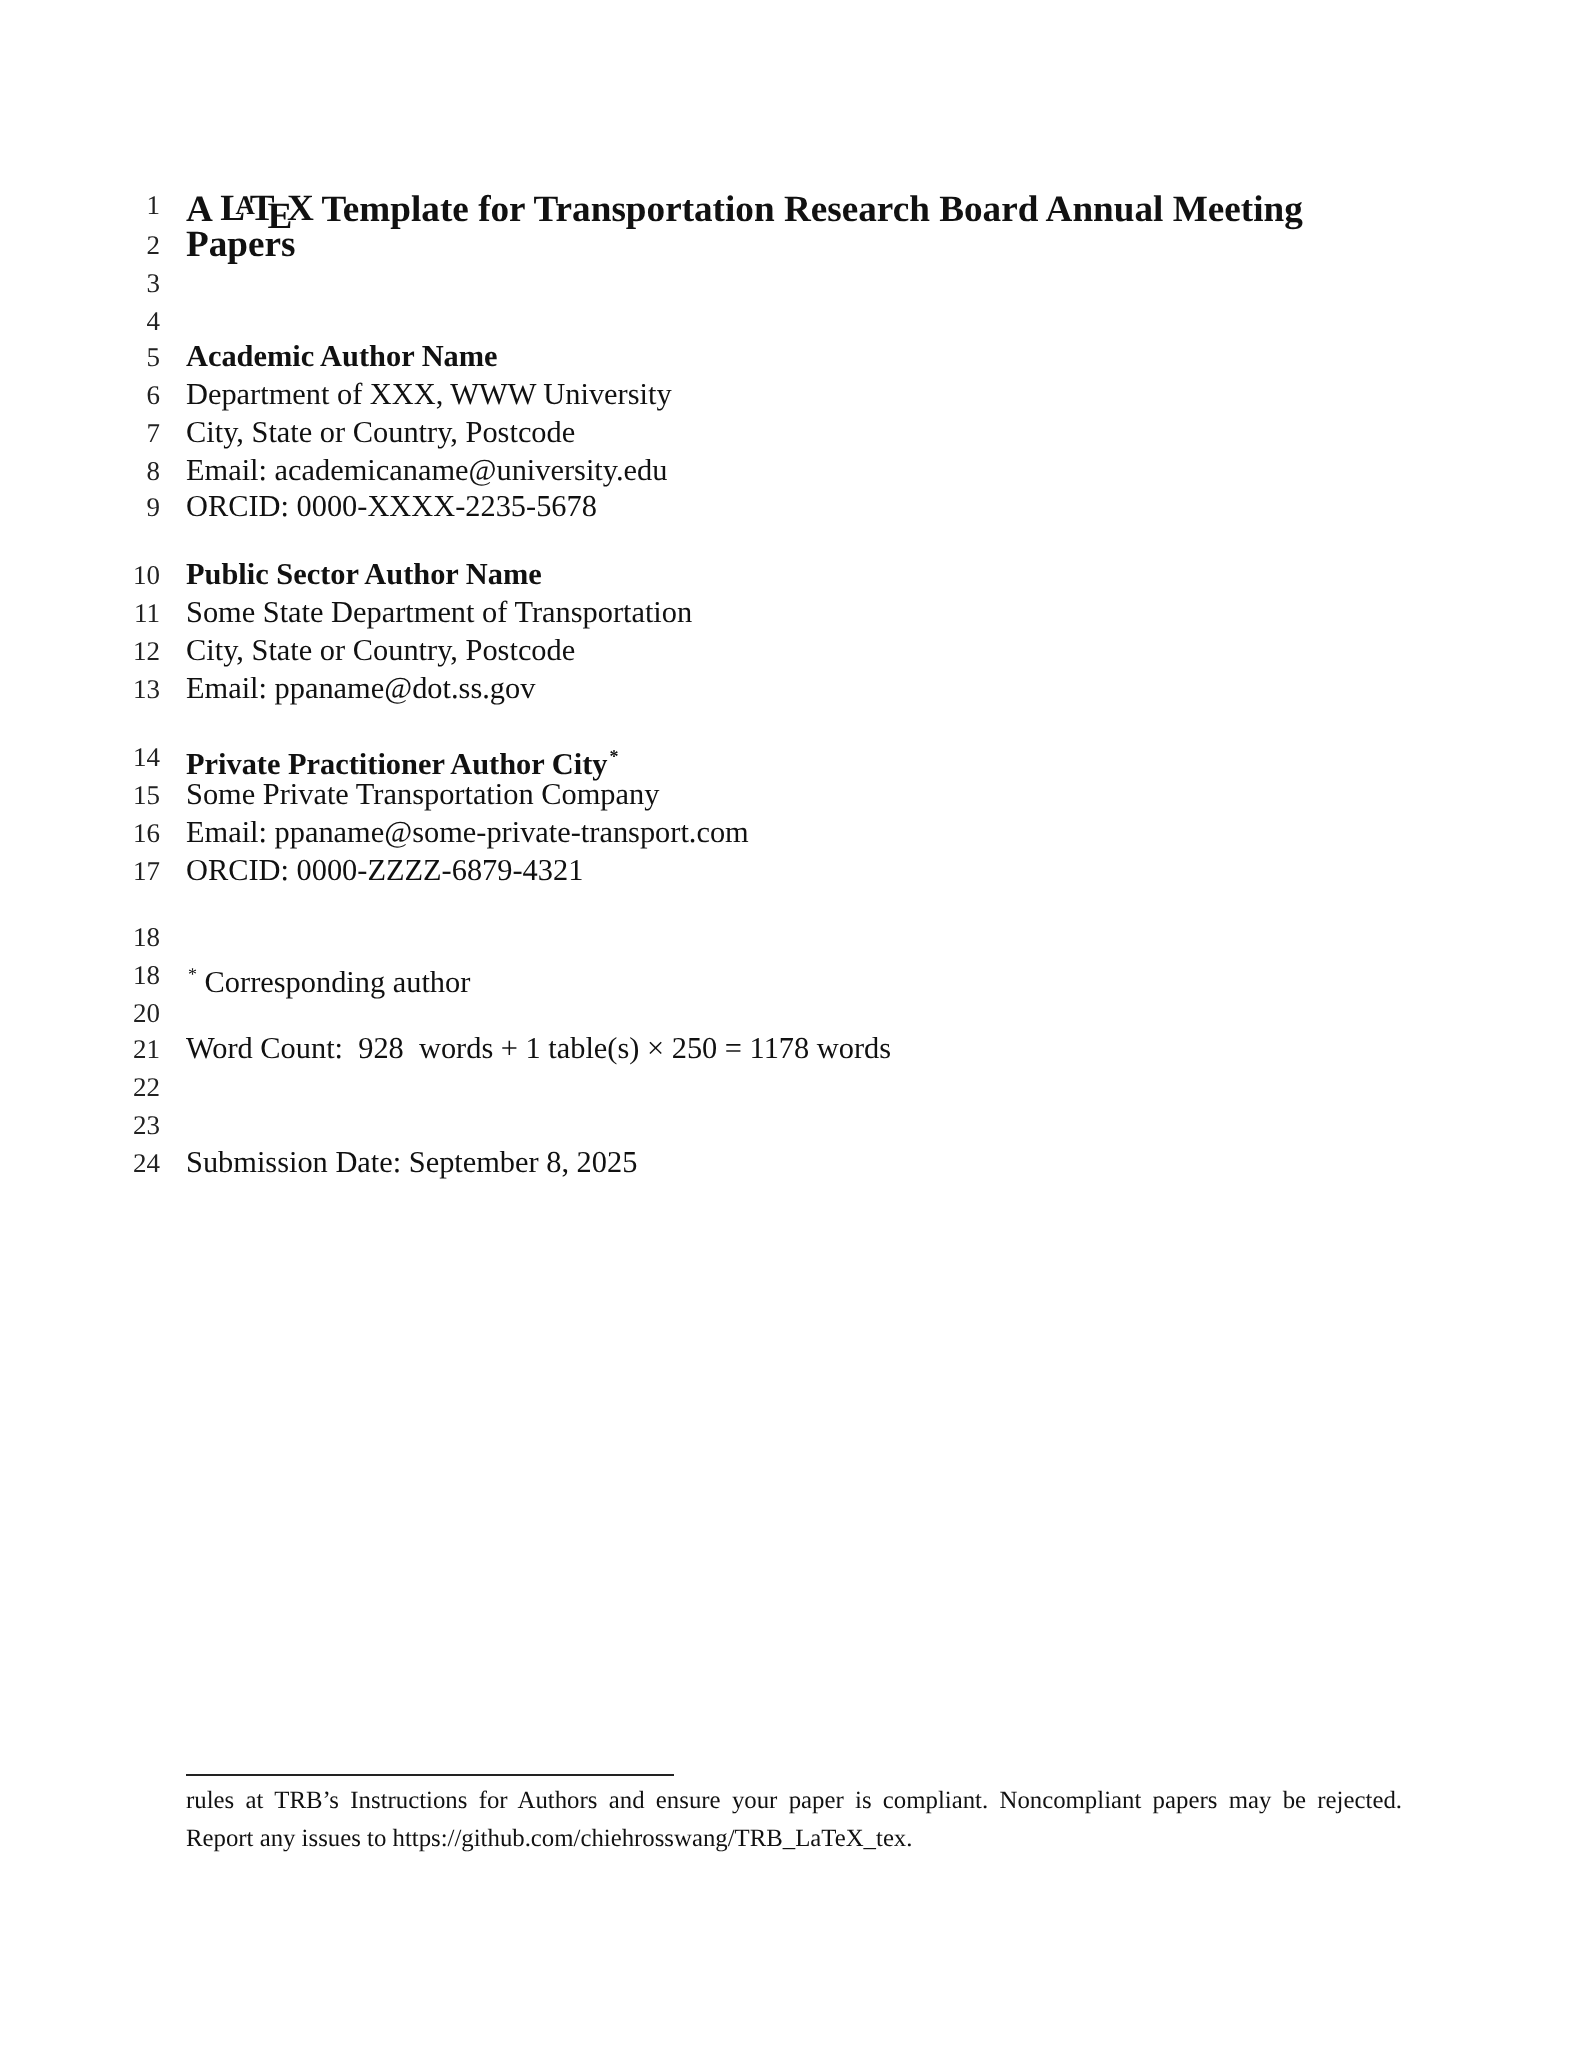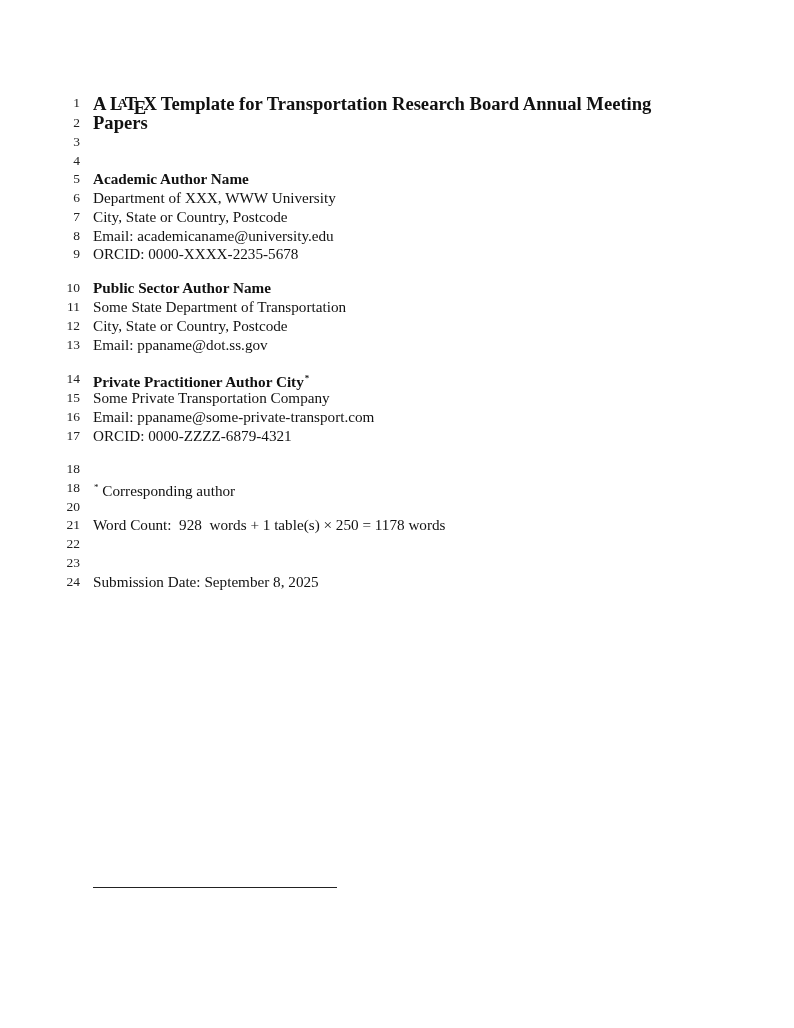--- a/index.html
+++ b/index.html
@@ -113,13 +113,15 @@
 <div class="line" style="top:553px;">
   <span class="ln">23</span>
 </div>
 <div class="line" style="top:572px;">
   <span class="ln">24</span>
   <span class="txt">Submission Date: September 8, 2025</span>
 </div>
 
 <div class="footrule"></div>
 <div class="footnote">
+  <span class="fl just">rules at TRB’s Instructions for Authors and ensure your paper is compliant.  Noncompliant papers may be rejected.</span>
+  <span class="fl">Report any issues to https://github.com/chiehrosswang/TRB_LaTeX_tex.</span>
 </div>
 
 </body></html>

